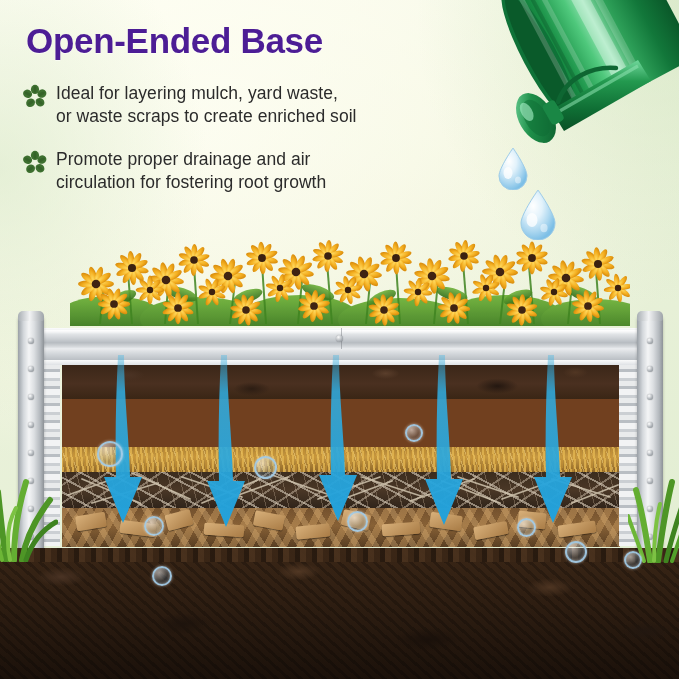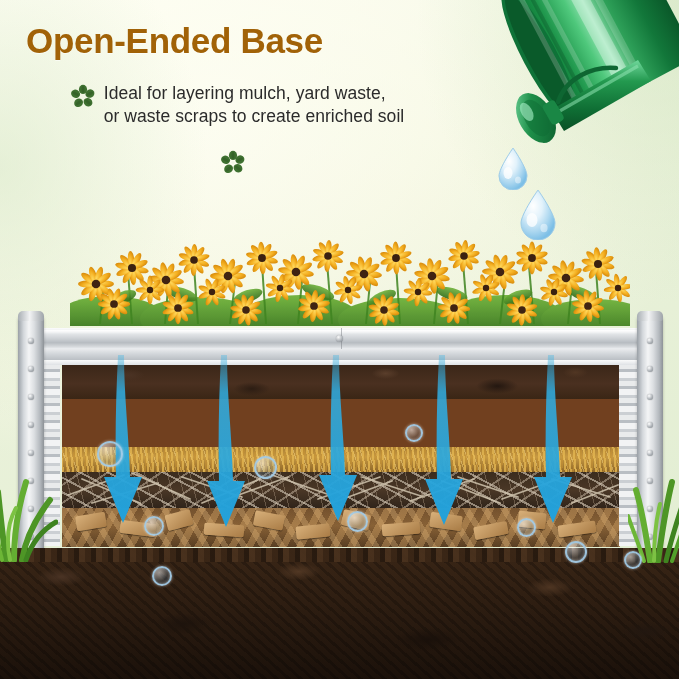--- a/index.html
+++ b/index.html
@@ -27,28 +27,27 @@
   }
   .bg-corner-r{
     position:absolute;right:0;top:0;width:260px;height:300px;
     background:radial-gradient(ellipse at 100% 0%, rgba(206,227,190,.6) 0%, rgba(206,227,190,0) 72%);
   }
 
   
   .headline{
     position:absolute;left:26px;top:22px;width:430px;
     font-size:35px;font-weight:bold;letter-spacing:-.3px;
-    color:#a16207;line-height:1.06;
+    color:#4c1d95;line-height:1.06;
     text-shadow:0 1px 0 rgba(255,255,255,.55);
   }
   .bullets{position:absolute;left:22px;top:82px;width:430px;}
   .bullet{
     position:relative;display:flex;align-items:flex-start;
     margin-bottom:19px;
-    justify-content:center;
   }
   .bullet-icon{
     flex:0 0 auto;width:26px;height:26px;margin-right:8px;margin-top:2px;
   }
   .bullet-text{
     font-size:17.5px;line-height:1.34;color:#2b2b2b;
     letter-spacing:.05px;
   }
 
   
@@ -261,20 +260,24 @@
           </g>
           <g fill="#2f5a24" opacity=".55">
             <ellipse cx="13" cy="5.4" rx="1.5" ry="3.4"></ellipse>
             <ellipse cx="19.9" cy="9.6" rx="1.5" ry="3.4" transform="rotate(62 19.9 9.6)"></ellipse>
             <ellipse cx="18" cy="18.2" rx="1.5" ry="3.4" transform="rotate(128 18 18.2)"></ellipse>
             <ellipse cx="8.6" cy="18.8" rx="1.5" ry="3.4" transform="rotate(-128 8.6 18.8)"></ellipse>
             <ellipse cx="5.6" cy="9.8" rx="1.5" ry="3.4" transform="rotate(-60 5.6 9.8)"></ellipse>
           </g>
           <circle cx="13" cy="12.6" r="1.7" fill="#f0f4e4" opacity=".75"></circle>
         </svg>
+      </div>
+      <div class="bullet-text">
+        <div>Promote proper drainage and air</div>
+        <div>circulation for fostering root growth</div>
       </div>
     </div>
   </div>
 
   <div class="can-wrap">
     <svg width="200" height="230" viewBox="0 0 200 230">
       <defs>
         <linearGradient id="canBody" x1="0" y1="0" x2="1" y2="0">
           <stop offset="0%" stop-color="#0e6b33"></stop>
           <stop offset="14%" stop-color="#188f45"></stop>

